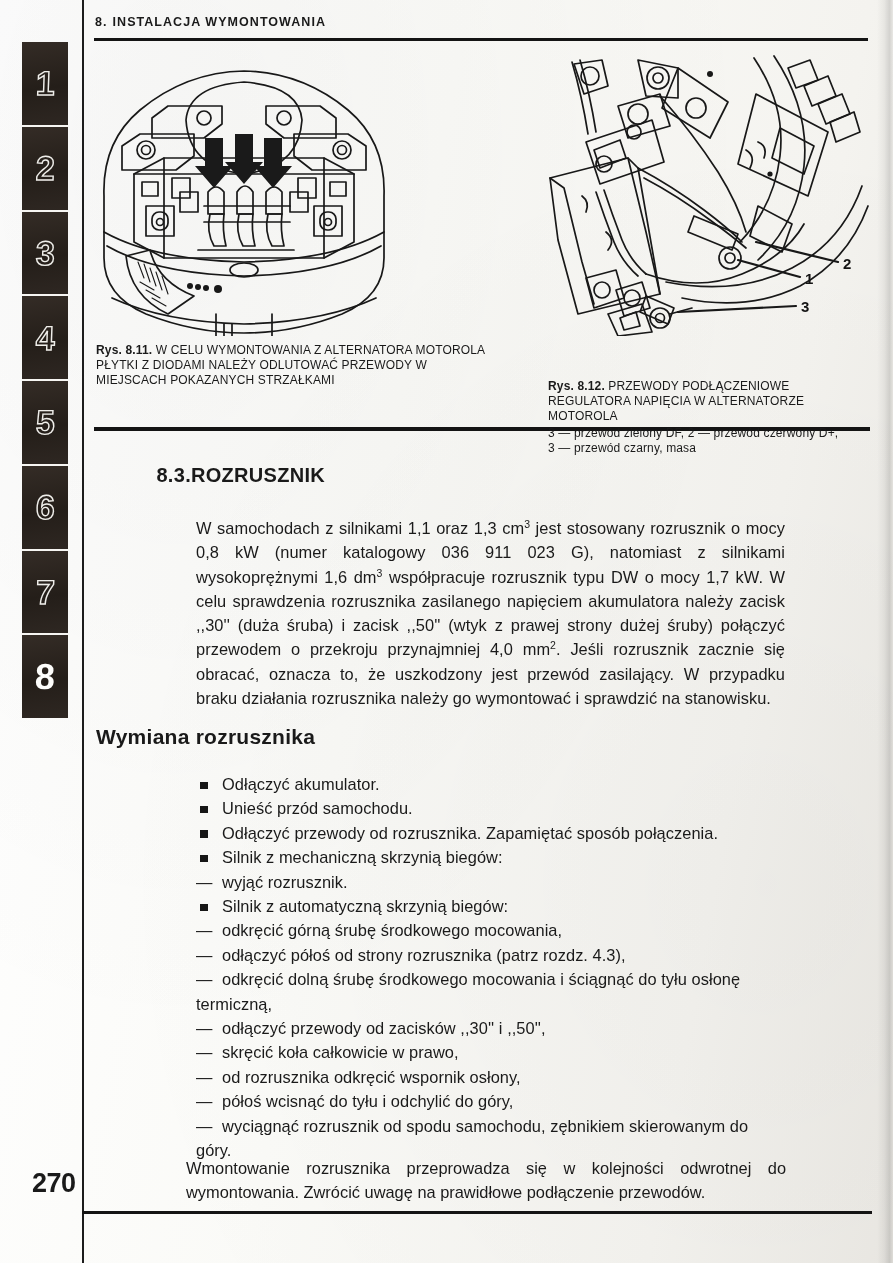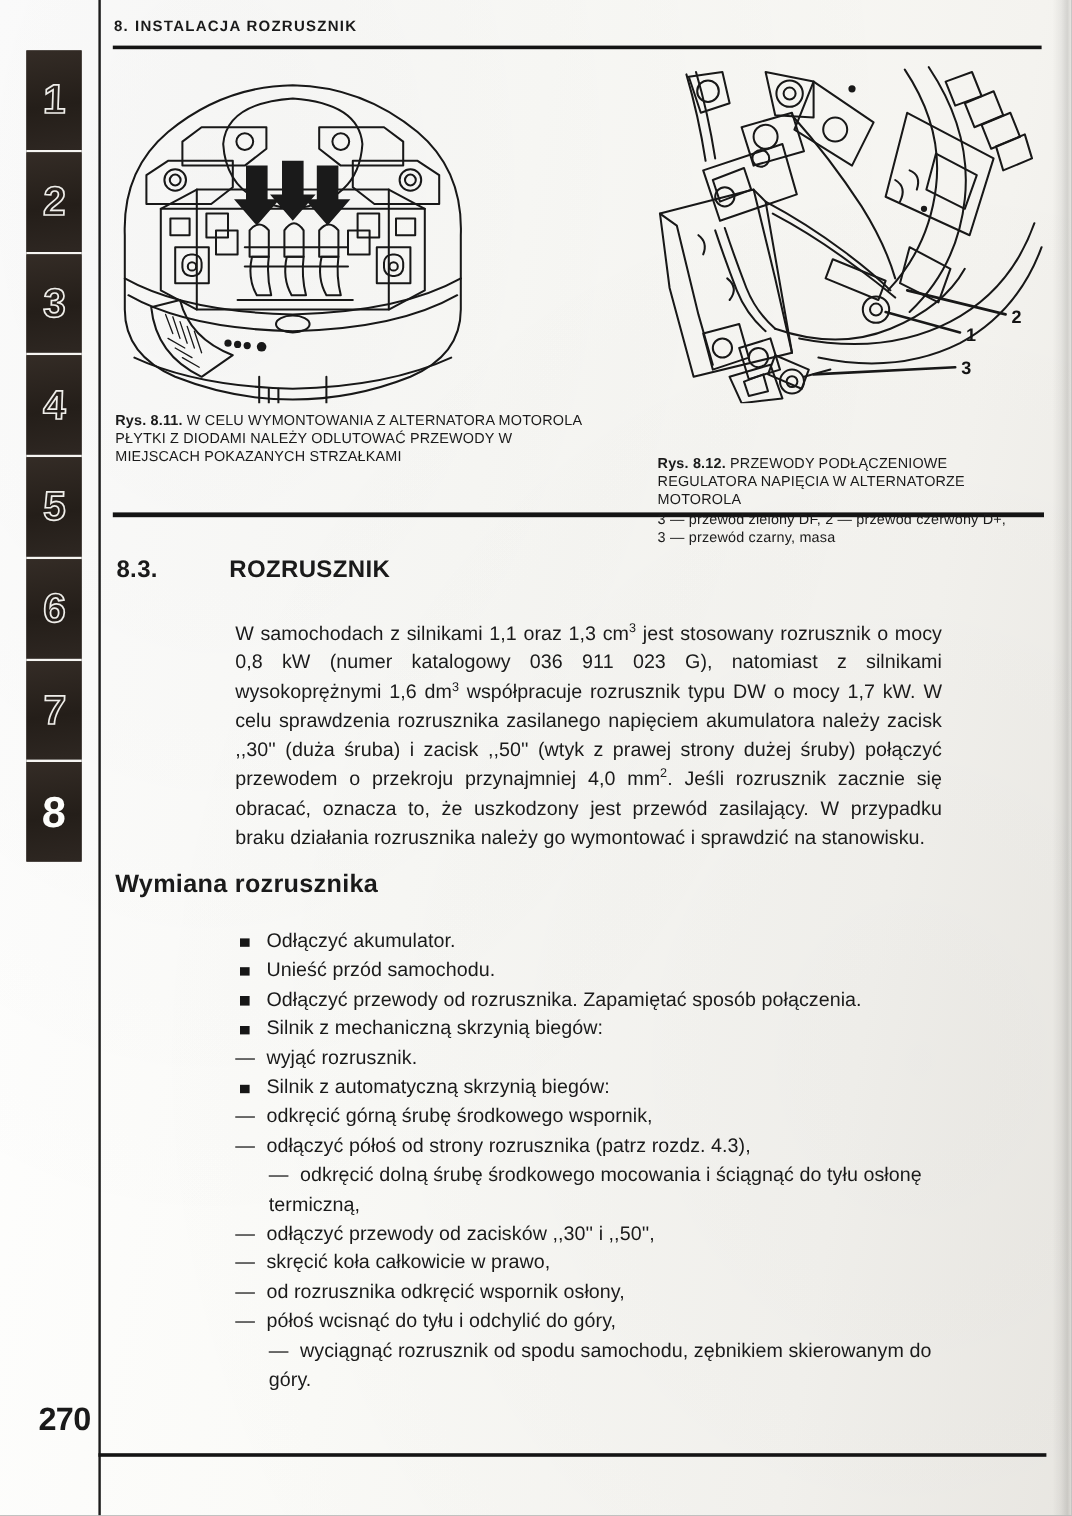--- a/index.html
+++ b/index.html
@@ -138,21 +138,21 @@
 
   
   .sec-head {
     position: absolute;
     left: 97px;
     top: 464px;
     font-size: 20px;
     font-weight: bold;
     letter-spacing: 0.3px;
   }
-  .sec-head .sec-no { display: inline-block; width: 94px; }
+  .sec-head .sec-no { display: inline-block; width: 94px; text-align: right; }
 
   
   .body-block {
     position: absolute;
     left: 196px;
     top: 516px;
     width: 589px;
     font-size: 16.4px;
     line-height: 24.3px;
     text-align: justify;
@@ -186,21 +186,21 @@
     content: "";
     position: absolute;
     left: 4px;
     top: 9.5px;
     width: 7.5px;
     height: 7.5px;
     background: #161616;
   }
   .proc-item.dash { padding-left: 26px; text-indent: -26px; }
   .proc-item.dash .dash-mark { display: inline-block; width: 26px; text-indent: 0; }
-  .proc-item.dash.hang { padding-left: 0; text-indent: 0; margin-left: 28px; }
+  .proc-item.dash.hang { padding-left: 0; text-indent: 0; }
   .proc-item.dash.hang .dash-mark { width: 26px; }
 
   
   .closing {
     position: absolute;
     left: 186px;
     top: 1156px;
     width: 600px;
     font-size: 16.4px;
     line-height: 24.3px;
@@ -250,21 +250,21 @@
         <span class="thumb-num">8</span>
       </div>
   </div>
 
   <div class="rule-vert"></div>
   <div class="rule-header"></div>
   <div class="rule-mid"></div>
   <div class="rule-bottom"></div>
 
   <div class="running-head">
-    <span class="rh-num">8.</span><span>INSTALACJA ROZRUSZNIK</span>
+    <span class="rh-num">8.</span><span>INSTALACJA WYMONTOWANIA</span>
   </div>
 
   <div class="figures">
 
     <div class="fig fig-left">
       <svg viewBox="0 0 300 290" xmlns="http://www.w3.org/2000/svg">
         <g fill="none" stroke="#181818" stroke-width="1.7" stroke-linejoin="round" stroke-linecap="round">
 
           <path d="M10 150 Q8 96 46 64 Q92 26 150 25 Q208 26 254 64 Q292 96 290 150
                    L290 212 Q290 250 248 268 Q200 287 150 287 Q100 287 52 268 Q10 250 10 212 Z"></path>
@@ -458,27 +458,28 @@
 
   <div class="sub-head">Wymiana rozrusznika</div>
 
   <div class="proc-list">
       <div class="proc-item bullet"><span>Odłączyć akumulator.</span></div>
       <div class="proc-item bullet"><span>Unieść przód samochodu.</span></div>
       <div class="proc-item bullet"><span>Odłączyć przewody od rozrusznika. Zapamiętać sposób połączenia.</span></div>
       <div class="proc-item bullet"><span>Silnik z mechaniczną skrzynią biegów:</span></div>
       <div class="proc-item dash"><span class="dash-mark">—</span><span>wyjąć rozrusznik.</span></div>
       <div class="proc-item bullet"><span>Silnik z automatyczną skrzynią biegów:</span></div>
-      <div class="proc-item dash"><span class="dash-mark">—</span><span>odkręcić górną śrubę środkowego wspornik,</span></div>
+      <div class="proc-item dash"><span class="dash-mark">—</span><span>odkręcić górną śrubę środkowego mocowania,</span></div>
       <div class="proc-item dash"><span class="dash-mark">—</span><span>odłączyć półoś od strony rozrusznika (patrz rozdz. 4.3),</span></div>
       <div class="proc-item dash hang"><span class="dash-mark">—</span><span>odkręcić dolną śrubę środkowego mocowania i ściągnąć do tyłu osłonę termiczną,</span></div>
       <div class="proc-item dash"><span class="dash-mark">—</span><span>odłączyć przewody od zacisków ,,30'' i ,,50'',</span></div>
       <div class="proc-item dash"><span class="dash-mark">—</span><span>skręcić koła całkowicie w prawo,</span></div>
       <div class="proc-item dash"><span class="dash-mark">—</span><span>od rozrusznika odkręcić wspornik osłony,</span></div>
       <div class="proc-item dash"><span class="dash-mark">—</span><span>półoś wcisnąć do tyłu i odchylić do góry,</span></div>
       <div class="proc-item dash hang"><span class="dash-mark">—</span><span>wyciągnąć rozrusznik od spodu samochodu, zębnikiem skierowanym do góry.</span></div>
     </div>
 
+  <div class="closing">Wmontowanie rozrusznika przeprowadza się w kolejności odwrotnej do wymontowania. Zwrócić uwagę na prawidłowe podłączenie przewodów.</div>
 
   <div class="folio">270</div>
 
   <div class="page-edge"></div>
 </div>
 
 </body></html>

